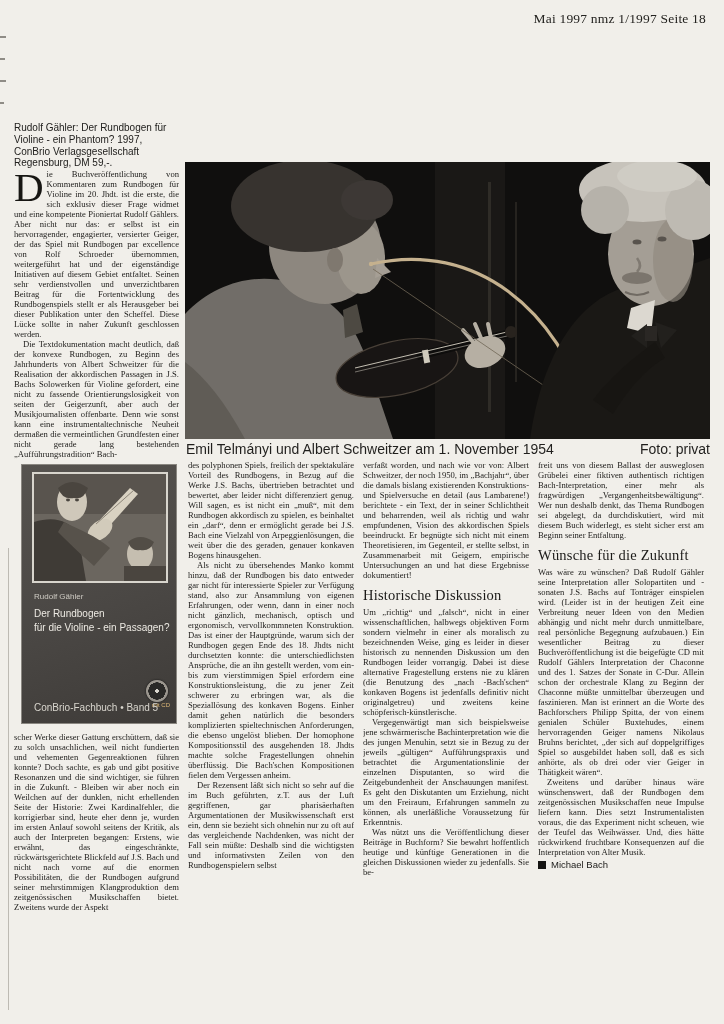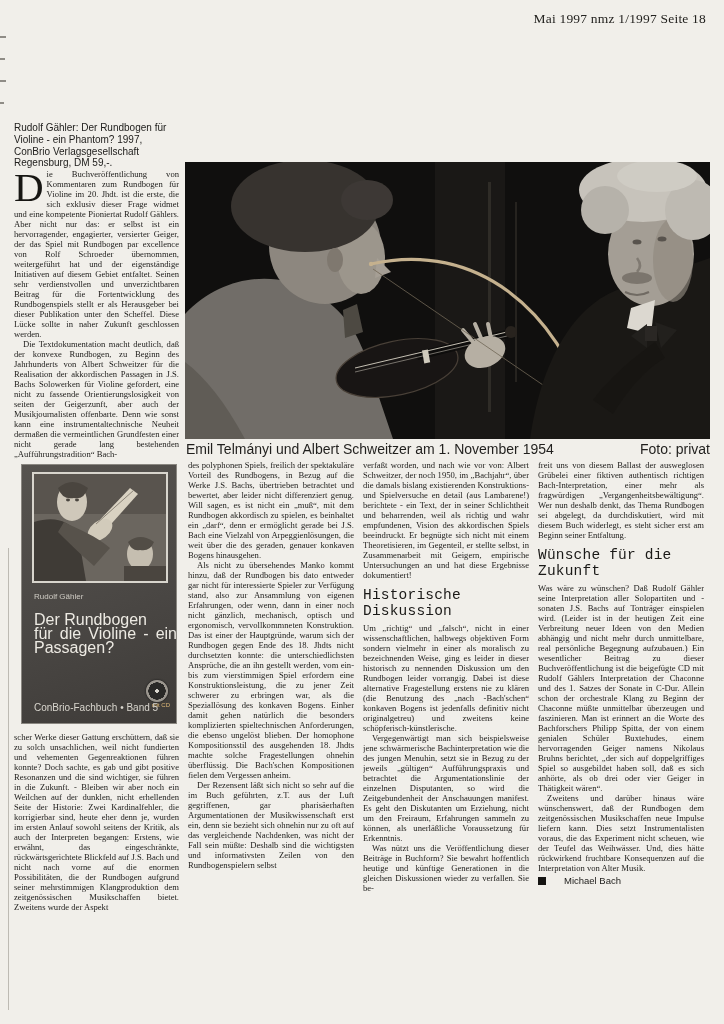--- a/index.html
+++ b/index.html
@@ -22,45 +22,45 @@
   .col p{margin:0;}
   .col p.ind{text-indent:9px;}
   #col1{left:14px;top:122px;width:165px;height:860px;}
   #col2{left:188px;}
   #col3{left:363px;}
   #col4{left:538px;}
   .ref{font-family:"Liberation Sans","DejaVu Sans",sans-serif;font-size:10px;line-height:11.8px;
        text-align:left;color:#22211f;margin:0 0 11px 0;}
   .dropcap{float:left;font-size:41px;line-height:32px;padding:2px 3px 0 0;color:#171613;}
   .sechead{font-size:14.5px;line-height:16px;margin:7px 0 4px 0;font-weight:normal;color:#1a1917;
-           text-align:left;letter-spacing:.2px;font-family:Liberation Mono, monospace;}
+           text-align:left;letter-spacing:.2px;}
   
   .photo{position:absolute;left:185px;top:162px;width:525px;height:277px;background:#0c0b0a;}
   .photo svg{display:block;}
   .caption-row{position:absolute;left:186px;top:441px;width:524px;display:flex;
                justify-content:space-between;font-family:"Liberation Sans","DejaVu Sans",sans-serif;
                font-size:14px;color:#201f1d;}
   
   .cover{width:156px;height:260px;background:linear-gradient(160deg,#56534f 0%,#4a4744 55%,#3e3b38 100%);
          margin:5px 0 8px 7px;position:relative;box-shadow:0 0 0 1px #8a8781 inset;}
   .cover .paint{position:absolute;left:13px;top:10px;width:132px;height:107px;
                 box-shadow:0 0 0 2px #d8d5cd;background:#6b665f;}
   .cover .auth{position:absolute;left:13px;top:128px;font-family:"Liberation Sans",sans-serif;
                font-size:8px;color:#cfccc4;}
   .cover .title{position:absolute;left:13px;top:143px;font-family:"Liberation Sans",sans-serif;
-                font-size:16px;line-height:14px;color:#edeae3;margin-top:6px;}
+                font-size:10px;line-height:14px;color:#edeae3;}
   .cover .series{position:absolute;left:13px;bottom:11px;font-family:"Liberation Sans",sans-serif;
                  font-size:10px;color:#d9d6ce;}
   .cover .cd{position:absolute;right:9px;bottom:22px;width:22px;height:22px;border-radius:50%;
              background:radial-gradient(circle at 50% 50%,#d8d4cc 0 12%,#2a2927 13% 55%,#9b968e 56% 72%,#55524d 73% 100%);
              box-shadow:0 0 2px #111;}
   .cover .cdlabel{position:absolute;right:7px;bottom:14px;font-family:"Liberation Sans",sans-serif;
                   font-size:6px;color:#dfb977;}
   
-  .byline{display:flex;align-items:center;gap:18px;margin-top:3px;
+  .byline{display:flex;align-items:center;gap:5px;margin-top:3px;
           font-family:"Liberation Sans","DejaVu Sans",sans-serif;font-size:9.5px;text-align:left;}
   .byline .sq{width:8px;height:8px;background:#151412;flex:0 0 auto;}
 </style>
 </head>
 <body>
 
 <div id="page">
 
   <div class="dash" style="left:0;top:36px;width:6px;height:2px;"></div>
   <div class="dash" style="left:0;top:58px;width:5px;height:2px;"></div>
@@ -184,21 +184,21 @@
     <p>des polyphonen Spiels, freilich der spektakuläre Vorteil des Rundbogens, in Bezug auf die Werke J.S. Bachs, übertrieben betrachtet und bewertet, aber leider nicht differenziert genug. Will sagen, es ist nicht ein „muß“, mit dem Rundbogen akkordisch zu spielen, es beinhaltet ein „darf“, denn er ermöglicht gerade bei J.S. Bach eine Vielzahl von Arpeggienlösungen, die weit über die des geraden, genauer konkaven Bogens hinausgehen.</p>
     <p class="ind">Als nicht zu übersehendes Manko kommt hinzu, daß der Rundbogen bis dato entweder gar nicht für interessierte Spieler zur Verfügung stand, also zur Ansammlung von eigenen Erfahrungen, oder wenn, dann in einer noch nicht gänzlich, mechanisch, optisch und ergonomisch, vervollkommneten Konstruktion. Das ist einer der Hauptgründe, warum sich der Rundbogen gegen Ende des 18. Jhdts nicht durchsetzten konnte: die unterschiedlichsten Ansprüche, die an ihn gestellt werden, vom ein- bis zum vierstimmigen Spiel erfordern eine Konstruktionsleistung, die zu jener Zeit schwerer zu erbringen war, als die Speziallösung des konkaven Bogens. Einher damit gehen natürlich die besonders komplizierten spieltechnischen Anforderungen, die ebenso ungelöst blieben. Der homophone Kompositionsstil des ausgehenden 18. Jhdts machte solche Fragestellungen ohnehin überflüssig. Die Bach'schen Kompositionen fielen dem Vergessen anheim.</p>
     <p class="ind">Der Rezensent läßt sich nicht so sehr auf die im Buch geführten, z.T. aus der Luft gegriffenen, gar pharisäerhaften Argumentationen der Musikwissenschaft erst ein, denn sie bezieht sich ohnehin nur zu oft auf das vergleichende Nachdenken, was nicht der Fall sein müßte: Deshalb sind die wichtigsten und informativsten Zeilen von den Rundbogenspielern selbst</p>
   </div>
 
   <div class="col" id="col3">
     <p>verfaßt worden, und nach wie vor von: Albert Schweitzer, der noch 1950, im „Bachjahr“, über die damals bislang existierenden Konstruktions- und Spielversuche en detail (aus Lambarene!) berichtete - ein Text, der in seiner Schlichtheit und beharrenden, weil als richtig und wahr empfundenen, Vision des akkordischen Spiels beeindruckt. Er begnügte sich nicht mit einem Theoretisieren, im Gegenteil, er stellte selbst, in Zusammenarbeit mit Geigern, empirische Untersuchungen an und hat diese Ergebnisse dokumentiert!</p>
     <h3 class="sechead">Historische Diskussion</h3>
     <p>Um „richtig“ und „falsch“, nicht in einer wissenschaftlichen, halbwegs objektiven Form sondern vielmehr in einer als moralisch zu bezeichnenden Weise, ging es leider in dieser historisch zu nennenden Diskussion um den Rundbogen leider vorrangig. Dabei ist diese alternative Fragestellung erstens nie zu klären (die Benutzung des „nach -Bach'schen“ konkaven Bogens ist jedenfalls definitiv nicht originalgetreu) und zweitens keine schöpferisch-künstlerische.</p>
     <p class="ind">Vergegenwärtigt man sich beispielsweise jene schwärmerische Bachinterpretation wie die des jungen Menuhin, setzt sie in Bezug zu der jeweils „gültigen“ Aufführungspraxis und betrachtet die Argumentationslinie der einzelnen Disputanten, so wird die Zeitgebundenheit der Anschauungen manifest. Es geht den Diskutanten um Erziehung, nicht um den Freiraum, Erfahrungen sammeln zu können, als unerläßliche Voraussetzung für Erkenntnis.</p>
-    <p class="ind">Was nützt uns die Veröffentlichung dieser Beiträge in Buchform? Sie bewahrt hoffentlich heutige und künftige Generationen in die gleichen Diskussionen wieder zu verfallen. Sie be-</p>
+    <p class="ind">Was nützt uns die Veröffentlichung dieser Beiträge in Buchform? Sie bewahrt hoffentlich heutige und künftige Generationen in die gleichen Diskussionen wieder zu jedenfalls. Sie be-</p>
   </div>
 
   <div class="col" id="col4">
     <p>freit uns von diesem Ballast der ausweglosen Grübelei einer fiktiven authentisch richtigen Bach-Interpretation, einer mehr als fragwürdigen „Vergangenheitsbewältigung“. Wer nun deshalb denkt, das Thema Rundbogen sei abgelegt, da durchdiskutiert, wird mit diesem Buch widerlegt, es steht sicher erst am Beginn seiner Entfaltung.</p>
     <h3 class="sechead">Wünsche für die Zukunft</h3>
     <p>Was wäre zu wünschen? Daß Rudolf Gähler seine Interpretation aller Solopartiten und -sonaten J.S. Bachs auf Tonträger einspielen wird. (Leider ist in der heutigen Zeit eine Verbreitung neuer Ideen von den Medien abhängig und nicht mehr durch unmittelbare, real persönliche Begegnung aufzubauen.) Ein wesentlicher Beitrag zu dieser Buchveröffentlichung ist die beigefügte CD mit Rudolf Gählers Interpretation der Chaconne und des 1. Satzes der Sonate in C-Dur. Allein schon der orchestrale Klang zu Beginn der Chaconne müßte unmittelbar überzeugen und faszinieren. Man ist erinnert an die Worte des Bachforschers Philipp Spitta, der von einem genialen Schüler Buxtehudes, einem hervorragenden Geiger namens Nikolaus Bruhns berichtet, „der sich auf doppelgriffiges Spiel so ausgebildet haben soll, daß es sich anhörte, als ob drei oder vier Geiger in Thätigkeit wären“.</p>
     <p class="ind">Zweitens und darüber hinaus wäre wünschenswert, daß der Rundbogen dem zeitgenössischen Musikschaffen neue Impulse liefern kann. Dies setzt Instrumentalisten voraus, die das Experiment nicht scheuen, wie der Teufel das Weihwässer. Und, dies hätte rückwirkend fruchtbare Konsequenzen auf die Interpretation von Alter Musik.</p>
     <div class="byline">
       <span class="sq"></span>
       <span>Michael Bach</span>

